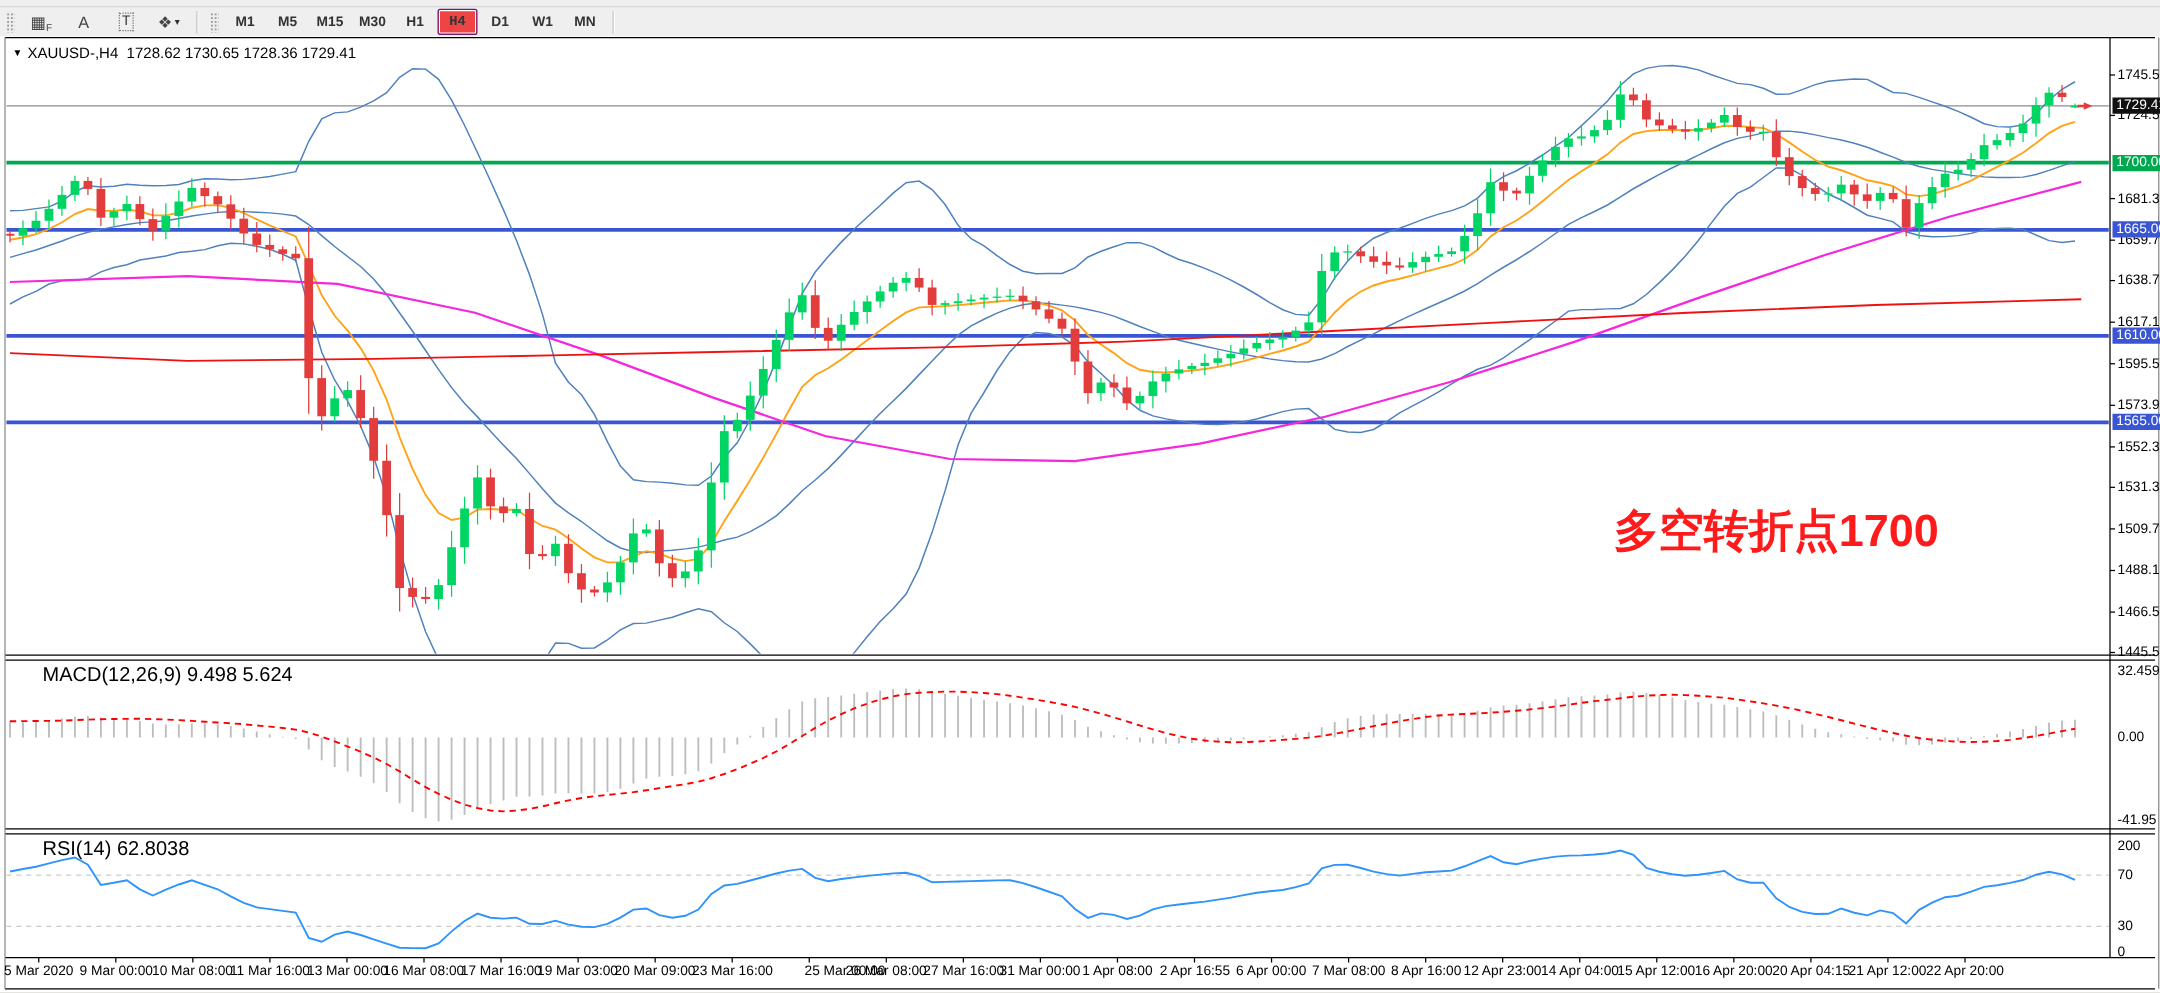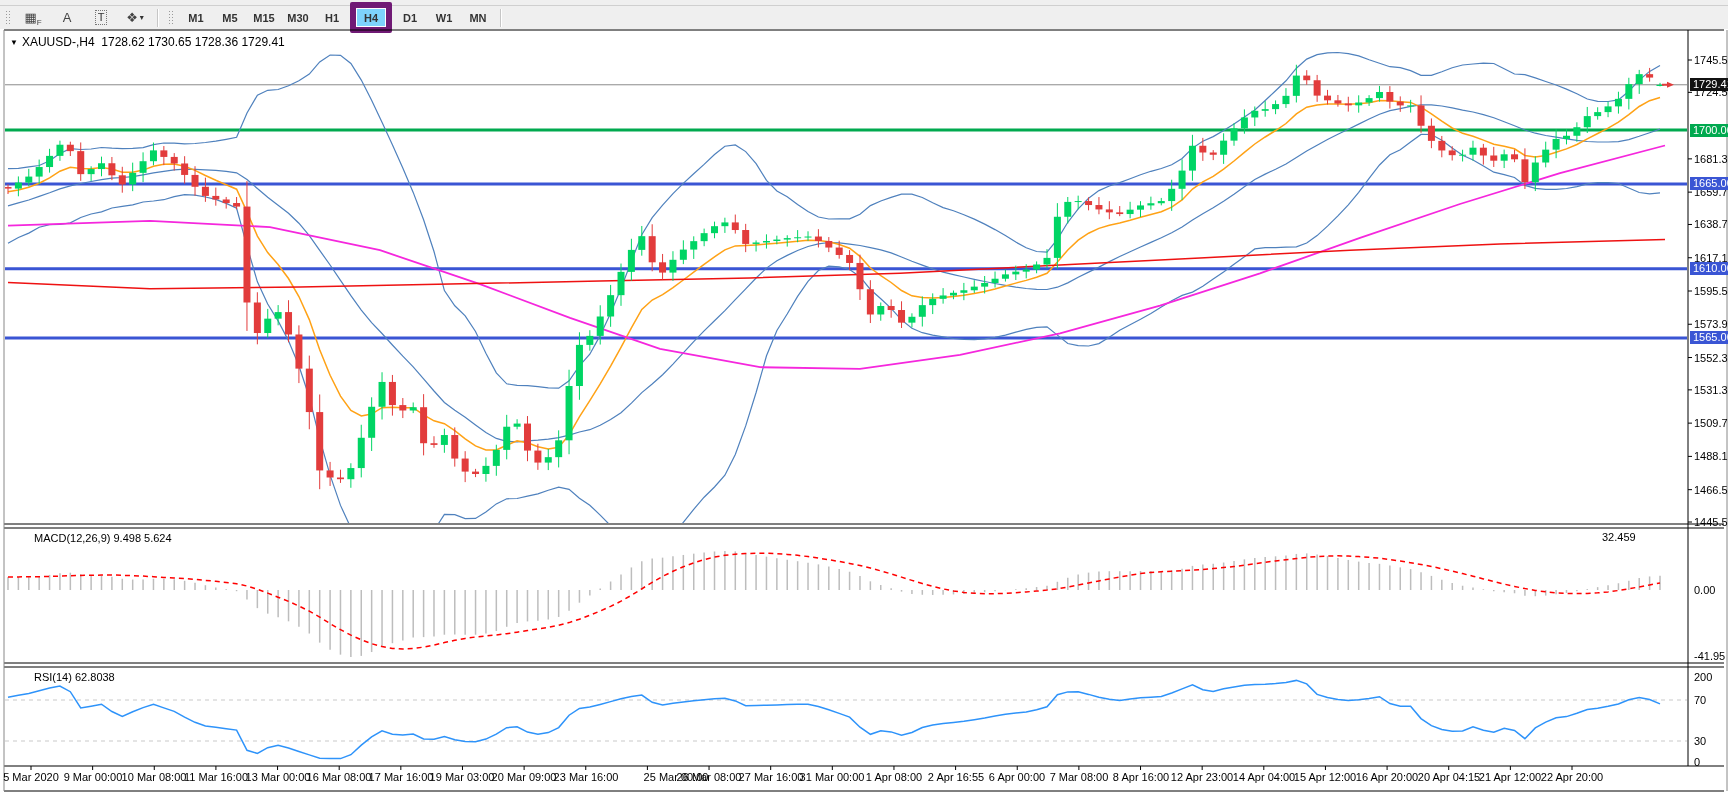--- a/index.html
+++ b/index.html
@@ -6,31 +6,31 @@
   #screen{position:relative;width:1728px;height:794px;background:#fff;overflow:hidden;
           font-family:"Liberation Sans",sans-serif;-webkit-font-smoothing:none;}
   
   #top-sliver{position:absolute;left:0;top:0;width:1728px;height:5px;background:#efefef;border-bottom:1px solid #cfcfcf;}
   #toolbar{position:absolute;left:0;top:6px;width:1728px;height:23px;background:#efefef;
            display:flex;align-items:center;gap:2px;padding-left:2px;box-sizing:border-box;}
   .grip{width:7px;height:16px;margin:0 3px;
         background-image:radial-gradient(#9a9a9a 34%,transparent 35%);background-size:3px 3px;}
   .tbtn{height:19px;min-width:22px;padding:0 4px;display:flex;align-items:center;justify-content:center;
         font-size:11px;color:#222;border:1px solid transparent;border-radius:2px;background:transparent;cursor:default;}
-  .tbtn.sel{background:#7dd3fc;border:6px solid #701a75;box-shadow:inset 0 0 0 1px #fff;}
+  .tbtn.sel{background:#ef4444;border:1px solid #701a75;box-shadow:inset 0 0 0 1px #fff;font-family:Liberation Mono, monospace;}
   .tf{font-weight:700;color:#333;letter-spacing:0;}
   .tool{font-size:13px;color:#444;}
   .tsep{width:1px;height:18px;background:#c6c6c6;border-right:1px solid #fff;margin:0 4px;}
   .t-box{border:1px dotted #777;padding:0 2px;font-size:11px;line-height:13px;color:#333;}
   .caret{font-size:8px;color:#333;margin-left:2px;}
   
   .axis-label{position:absolute;font-size:11px;color:#000;white-space:nowrap;}
   .badge{position:absolute;left:1690px;width:38px;height:13px;color:#fff;font-size:11px;
          line-height:13px;padding-left:3px;box-sizing:border-box;white-space:nowrap;}
-  .panel-label{position:absolute;font-size:11px;color:#000;white-space:nowrap;padding-left:24px;}
+  .panel-label{position:absolute;font-size:16px;color:#000;white-space:nowrap;padding-left:24px;}
   #chart-title{position:absolute;left:10px;top:35px;font-size:12px;color:#000;white-space:nowrap;}
   #chart-title .tri{font-size:8px;vertical-align:1px;margin-right:4px;}
   #annotation{position:absolute;left:1291px;top:401px;font-size:36px;font-weight:700;color:#ff1b1b;
               font-family:"Liberation Sans",sans-serif;white-space:nowrap;}
   .time-label{position:absolute;top:771px;font-size:11px;color:#000;white-space:nowrap;transform:translateX(-50%);}
   svg{position:absolute;left:0;top:0;}
 </style>
 </head>
 <body>
 
@@ -630,20 +630,21 @@
     <span class="tri">▼</span><span>XAUUSD-,H4</span>&nbsp;&nbsp;<span>1728.62 1730.65 1728.36 1729.41</span>
   </div>
 
   <div class="panel-label" style="left:10px;top:532px;">
     <span>MACD(12,26,9)</span> <span>9.498 5.624</span>
   </div>
   <div class="panel-label" style="left:10px;top:671px;">
     <span>RSI(14)</span> <span>62.8038</span>
   </div>
 
+  <div id="annotation">多空转折点1700</div>
 
   <div id="labels">
       <div class="axis-label" style="left:1694px;top:54px">1745.50</div>
       <div class="axis-label" style="left:1694px;top:86px">1724.50</div>
       <div class="axis-label" style="left:1694px;top:153px">1681.30</div>
       <div class="axis-label" style="left:1694px;top:186px">1659.70</div>
       <div class="axis-label" style="left:1694px;top:218px">1638.70</div>
       <div class="axis-label" style="left:1694px;top:252px">1617.10</div>
       <div class="axis-label" style="left:1694px;top:285px">1595.50</div>
       <div class="axis-label" style="left:1694px;top:318px">1573.90</div>
@@ -651,21 +652,21 @@
       <div class="axis-label" style="left:1694px;top:384px">1531.30</div>
       <div class="axis-label" style="left:1694px;top:417px">1509.70</div>
       <div class="axis-label" style="left:1694px;top:450px">1488.10</div>
       <div class="axis-label" style="left:1694px;top:484px">1466.50</div>
       <div class="axis-label" style="left:1694px;top:516px">1445.50</div>
       <div class="badge" style="top:78px;background:#111111">1729.41</div>
       <div class="badge" style="top:124px;background:#00a94f">1700.00</div>
       <div class="badge" style="top:177px;background:#3a55d4">1665.00</div>
       <div class="badge" style="top:262px;background:#3a55d4">1610.00</div>
       <div class="badge" style="top:331px;background:#3a55d4">1565.00</div>
-      <div class="axis-label" style="left:1602px;top:531px">32.459</div>
+      <div class="axis-label" style="left:1694px;top:531px">32.459</div>
       <div class="axis-label" style="left:1694px;top:584px">0.00</div>
       <div class="axis-label" style="left:1694px;top:650px">-41.95</div>
       <div class="axis-label" style="left:1694px;top:671px">200</div>
       <div class="axis-label" style="left:1694px;top:694px">70</div>
       <div class="axis-label" style="left:1694px;top:735px">30</div>
       <div class="axis-label" style="left:1694px;top:756px">0</div>
       <div class="time-label" style="left:31px">5 Mar 2020</div>
       <div class="time-label" style="left:93px">9 Mar 00:00</div>
       <div class="time-label" style="left:154px">10 Mar 08:00</div>
       <div class="time-label" style="left:216px">11 Mar 16:00</div>

